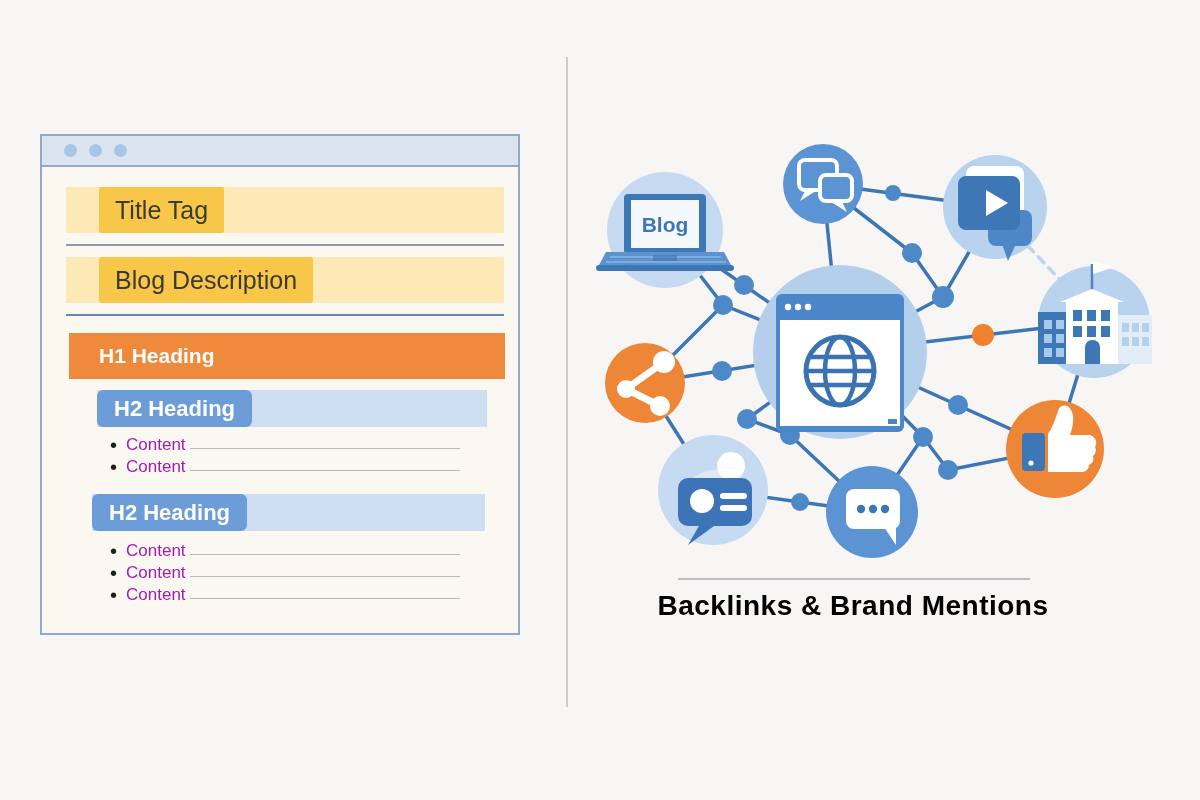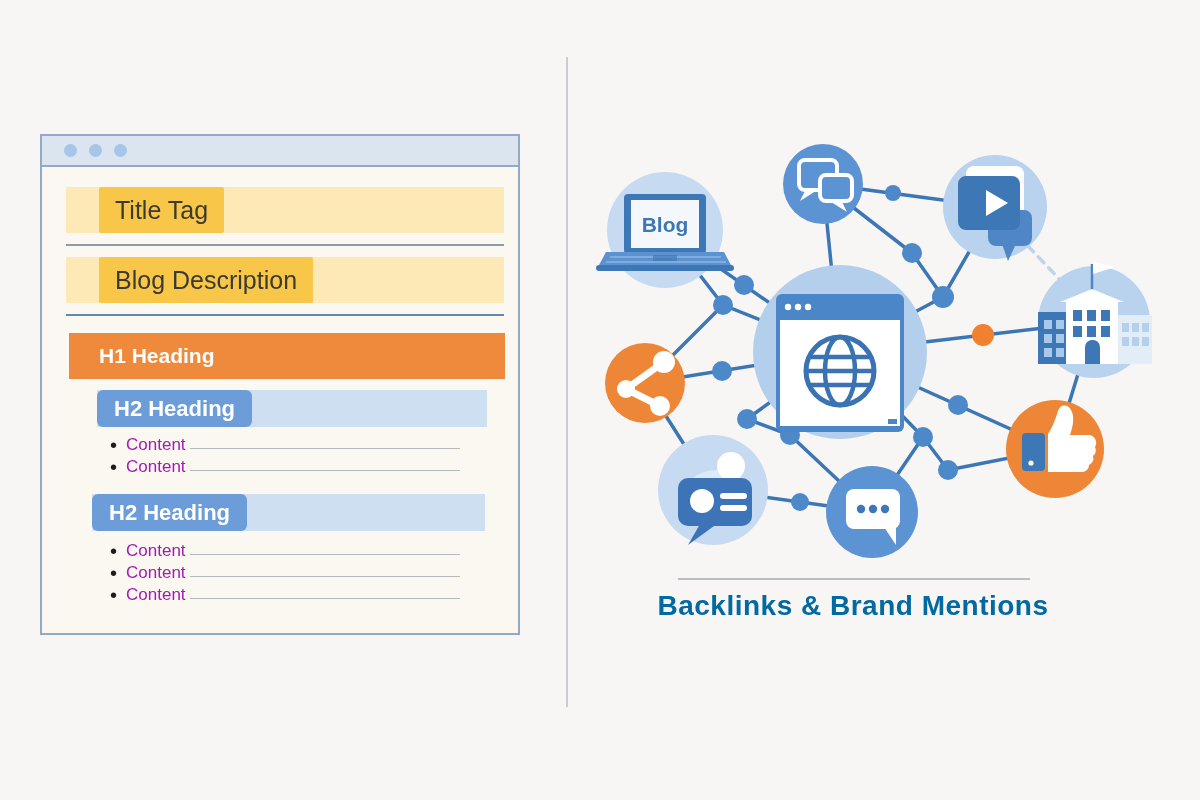--- a/index.html
+++ b/index.html
@@ -30,21 +30,21 @@
   .content-row{position:absolute;left:68px;right:58px;height:22px;display:flex;align-items:center;}
   .bullet{font-size:20px;color:#1d1d1d;line-height:22px;}
   .content-label{font-size:17px;color:#a21caf;margin-left:9px;font-weight:500;}
   .content-line{flex:1;border-bottom:1.5px solid #b5b9bd;margin-left:4px;margin-bottom:-6px;}
 
   
   .divider{position:absolute;left:566px;top:57px;width:2px;height:650px;background:#caccd0;}
   .net-svg{position:absolute;left:0;top:0;}
   .caption-line{position:absolute;left:678px;top:578px;width:352px;height:2px;background:#babdc1;}
   .caption{position:absolute;left:615px;top:590px;width:476px;text-align:center;
-          font-size:28px;font-weight:bold;color:#0369a1;letter-spacing:.5px;}
+          font-size:28px;font-weight:bold;color:#000000;letter-spacing:.5px;}
 </style>
 </head>
 <body>
 
 <div class="stage">
 
   <div class="mockup">
     <div class="mockup-topbar">
       <span class="win-dot"></span>
       <span class="win-dot"></span>

